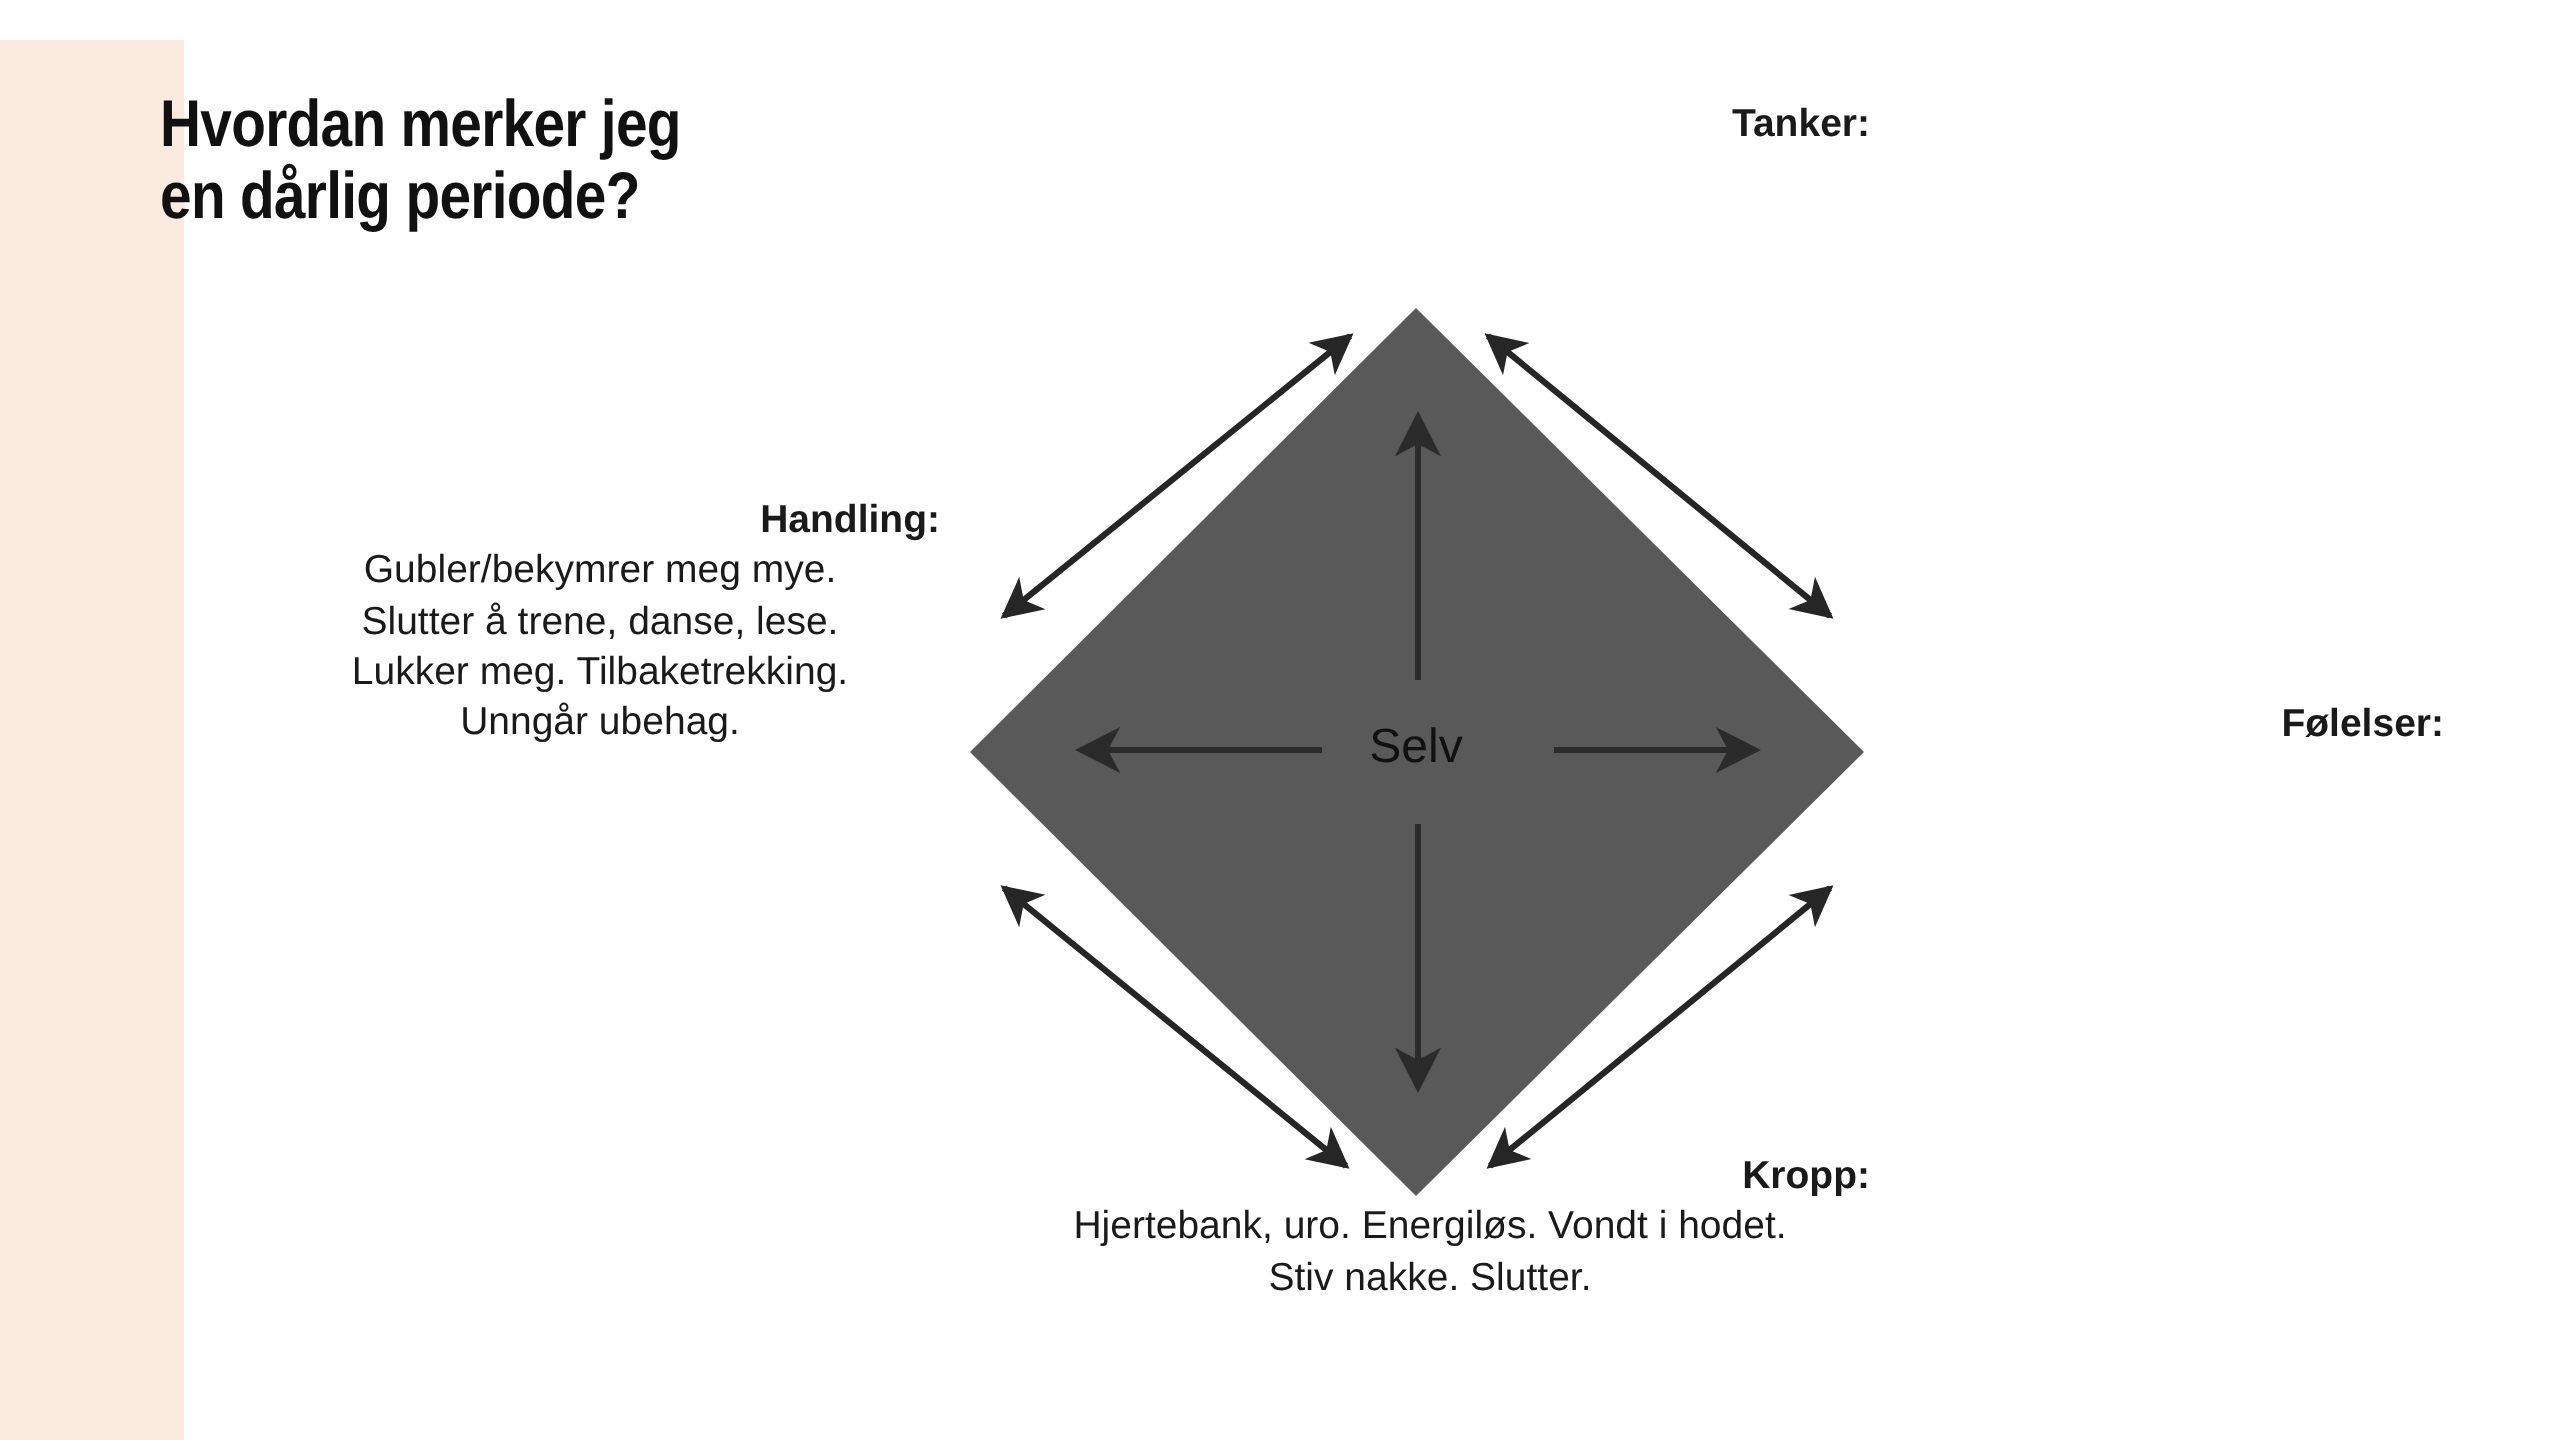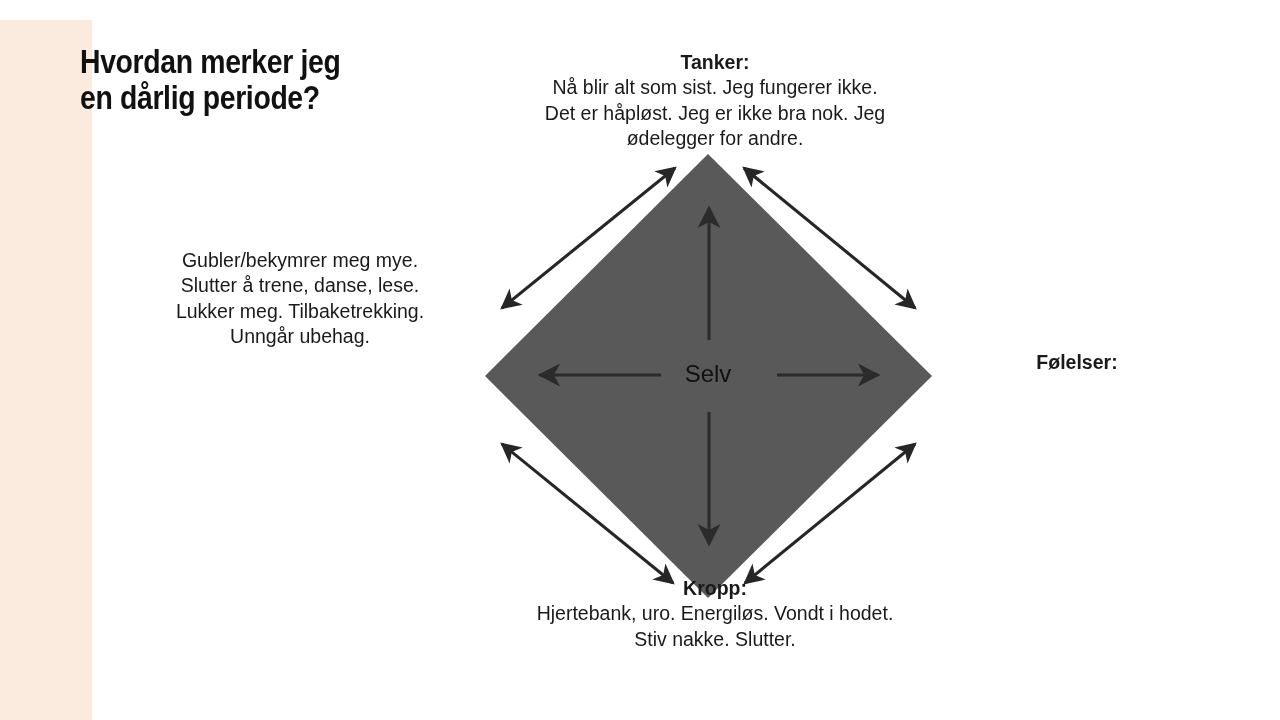--- a/index.html
+++ b/index.html
@@ -49,20 +49,21 @@
   .txt-block {
     position: absolute;
     text-align: center;
     color: #1a1a1a;
     font-size: 19.5px;
     line-height: 1.3;
   }
   .txt-block .head {
     font-weight: 700;
     display: block;
+    text-align: right;
   }
   .txt-block .body {
     display: block;
     white-space: pre-line;
   }
   #block-tanker {
     left: 495px;
     top: 30px;
     width: 440px;
   }
@@ -130,26 +131,24 @@
     <line x1="502" y1="288" x2="675" y2="148" stroke="#262626" stroke-width="3.1" marker-start="url(#ah)" marker-end="url(#ah)"></line>
     <line x1="915" y1="288" x2="744" y2="148" stroke="#262626" stroke-width="3.1" marker-start="url(#ah)" marker-end="url(#ah)"></line>
     <line x1="502" y1="424" x2="673" y2="563" stroke="#262626" stroke-width="3.1" marker-start="url(#ah)" marker-end="url(#ah)"></line>
     <line x1="915" y1="424" x2="745" y2="563" stroke="#262626" stroke-width="3.1" marker-start="url(#ah)" marker-end="url(#ah)"></line>
   </svg>
 
   <div id="selv-label">Selv</div>
 
   <div class="txt-block" id="block-tanker">
     <span class="head">Tanker:</span>
-    <span class="body">Nå blir alt som sist. Jeg fungerer ikke.
-Det er håpløst. Jeg er ikke bra nok. Jeg
-ødelegger for andre.</span>
   </div>
 
   <div class="txt-block" id="block-handling">
+    <span class="head">Handling:</span>
     <span class="body">Gubler/bekymrer meg mye.
 Slutter å trene, danse, lese.
 Lukker meg. Tilbaketrekking.
 Unngår ubehag.</span>
   </div>
 
   <div class="txt-block" id="block-folelser">
     <span class="head">Følelser:</span>
   </div>
 

